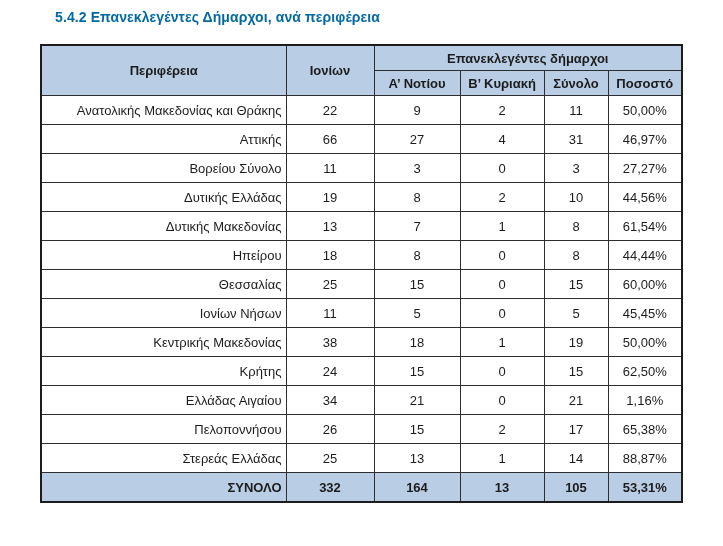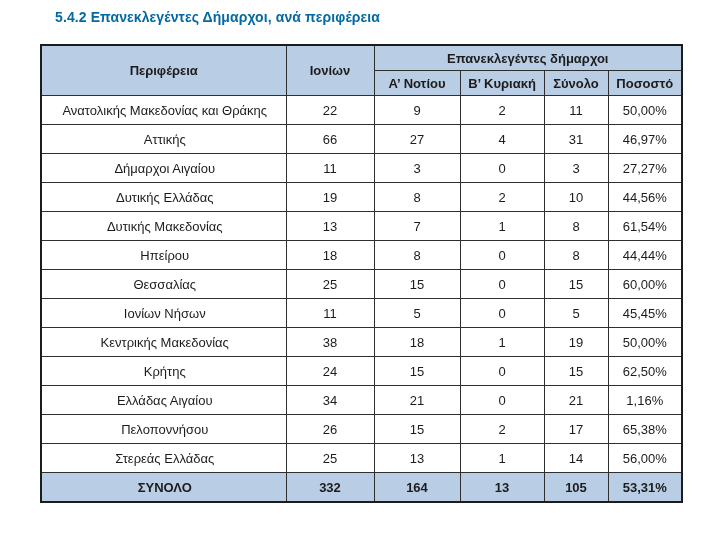--- a/index.html
+++ b/index.html
@@ -49,21 +49,21 @@
     font-weight: bold;
     height: 24px;
     font-size: 13px;
   }
   table.mayors tbody td {
     height: 28px;
     background: #ffffff;
   }
   table.mayors td.left,
   table.mayors th.left {
-    text-align: center;
+    text-align: right;
     padding-left: 6px;
   }
   table.mayors tfoot td {
     background: var(--header-bg, #b9cde5);
     font-weight: bold;
     height: 28px;
   }
 </style>
 </head>
 <body>
@@ -105,21 +105,21 @@
         </tr>
         <tr>
           <td class="left">Αττικής</td>
           <td>66</td>
           <td>27</td>
           <td>4</td>
           <td>31</td>
           <td>46,97%</td>
         </tr>
         <tr>
-          <td class="left">Δήμαρχοι Αιγαίου</td>
+          <td class="left">Βορείου Σύνολο</td>
           <td>11</td>
           <td>3</td>
           <td>0</td>
           <td>3</td>
           <td>27,27%</td>
         </tr>
         <tr>
           <td class="left">Δυτικής Ελλάδας</td>
           <td>19</td>
           <td>8</td>
@@ -190,21 +190,21 @@
           <td>2</td>
           <td>17</td>
           <td>65,38%</td>
         </tr>
         <tr>
           <td class="left">Στερεάς Ελλάδας</td>
           <td>25</td>
           <td>13</td>
           <td>1</td>
           <td>14</td>
-          <td>56,00%</td>
+          <td>88,87%</td>
         </tr>
       </tbody>
     <tfoot>
       <tr>
         <td class="left">ΣΥΝΟΛΟ</td>
         <td>332</td>
         <td>164</td>
         <td>13</td>
         <td>105</td>
         <td>53,31%</td>

